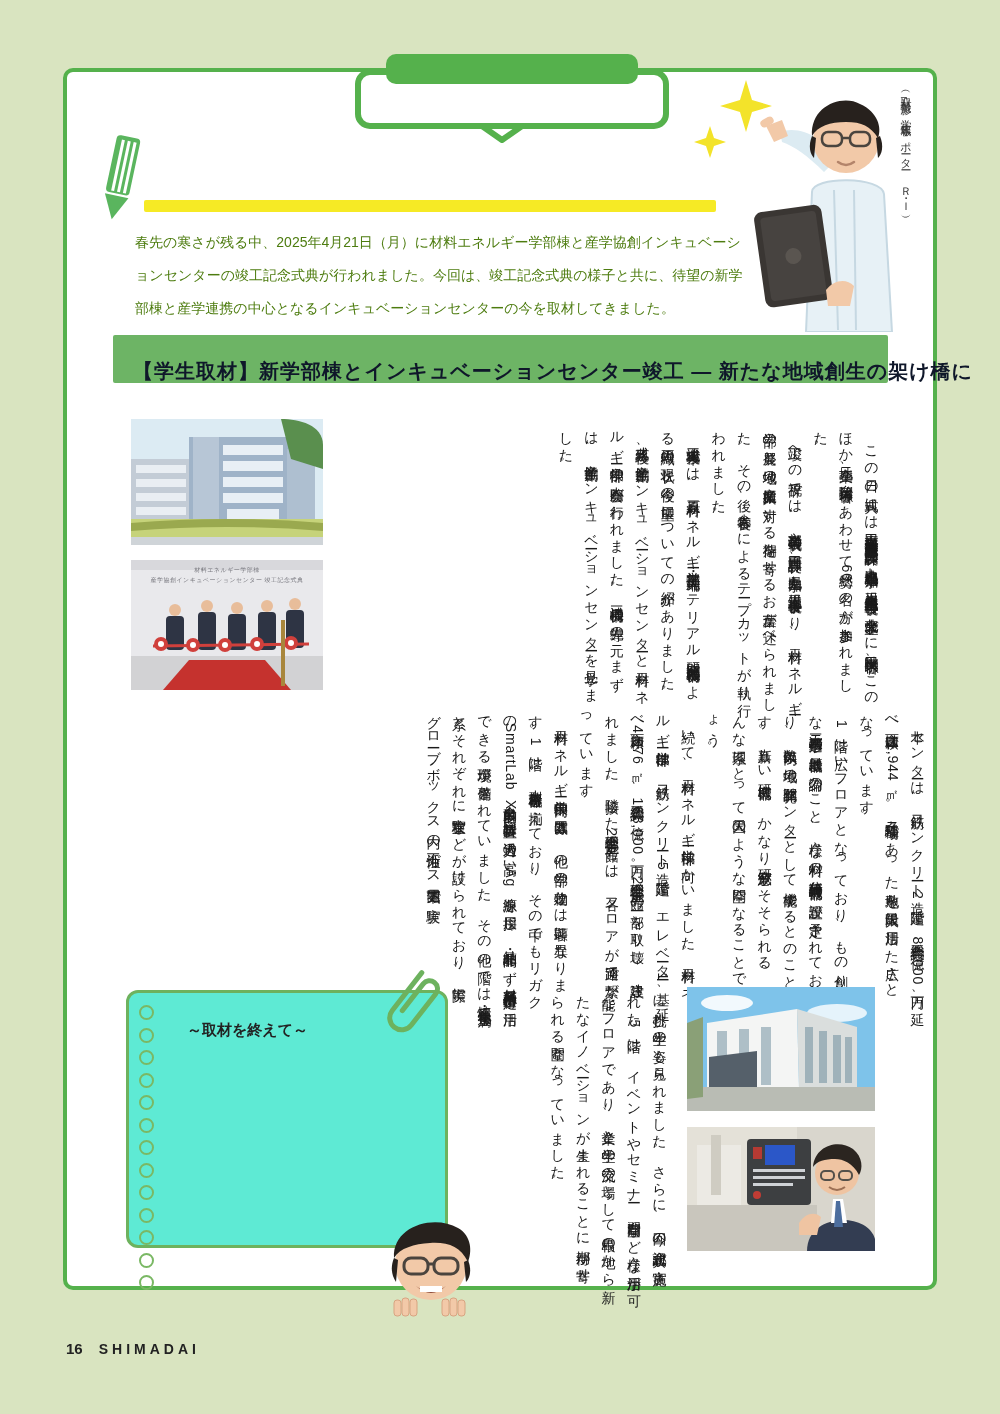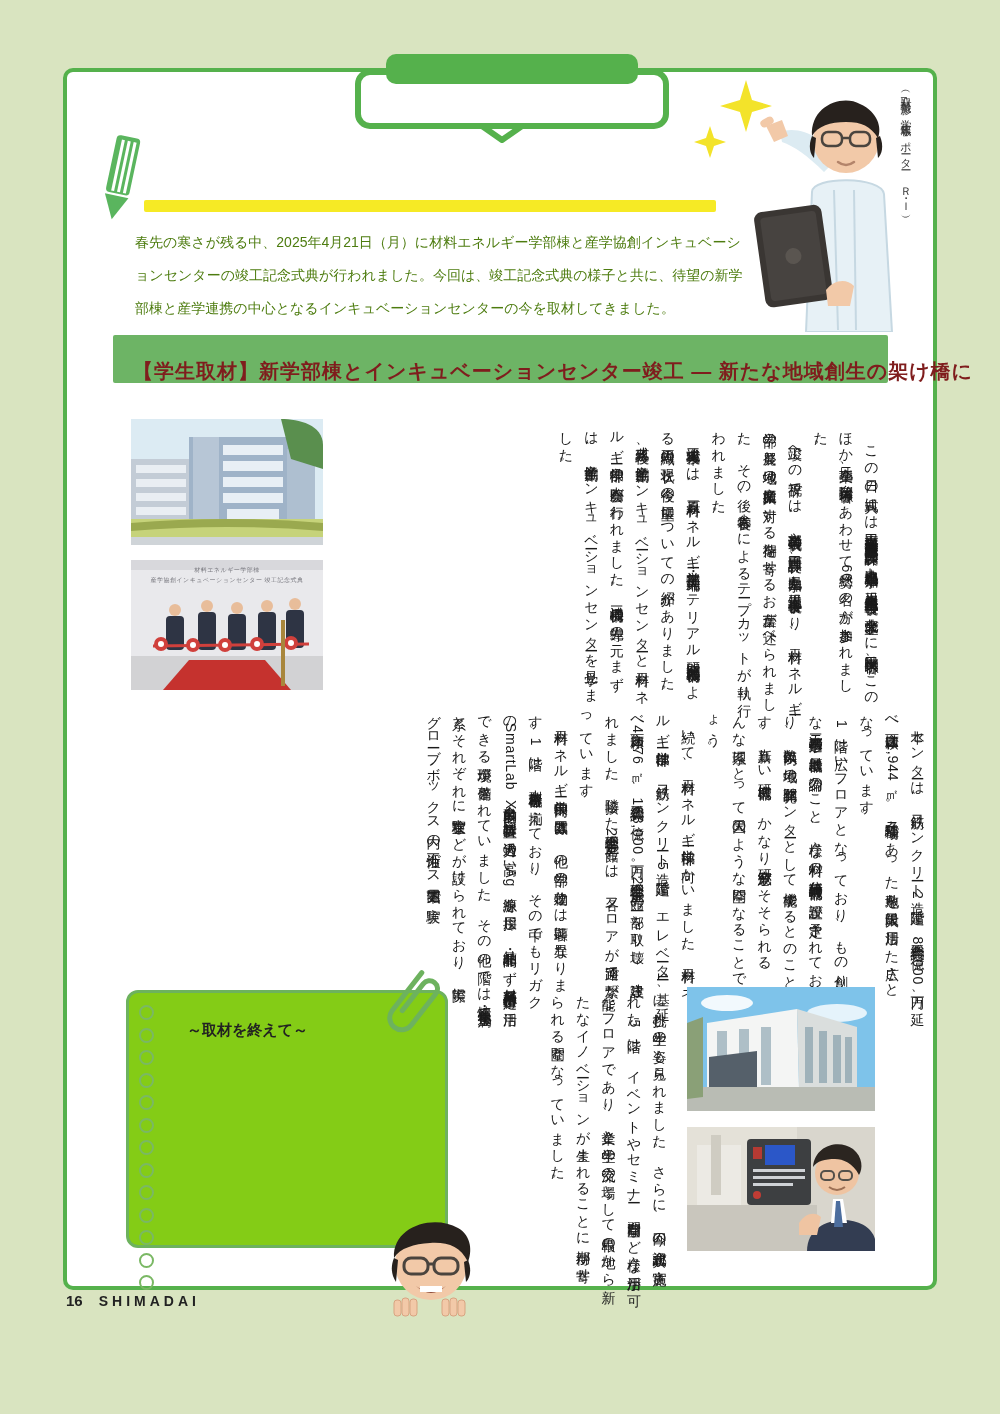--- a/index.html
+++ b/index.html
@@ -15,49 +15,49 @@
   .yellow-bar{position:absolute;left:144px;top:200px;width:572px;height:12px;background:#f6ea25;
         border-radius:2px;z-index:3;}
   .sparkles{position:absolute;left:694px;top:78px;width:80px;height:90px;z-index:4;}
   .reporter{position:absolute;left:742px;top:80px;width:160px;height:252px;z-index:4;}
   .credit-v{position:absolute;left:898px;top:86px;height:260px;writing-mode:vertical-rl;
         text-orientation:mixed;font-size:11px;letter-spacing:2px;color:#333;z-index:5;}
   .intro{position:absolute;left:135px;top:226px;width:620px;font-size:14px;line-height:2.35;
         color:#4d7c0f;z-index:2;}
   .banner{position:absolute;left:113px;top:335px;width:775px;height:48px;background:#6db465;
         border-radius:2px;display:flex;align-items:center;padding-left:20px;box-sizing:border-box;}
-  .banner span{color:#7f1d1d;font-size:20px;font-weight:bold;letter-spacing:1px;white-space:nowrap;margin-top:24px;}
+  .banner span{color:#0f172a;font-size:20px;font-weight:bold;letter-spacing:1px;white-space:nowrap;margin-top:24px;}
   
   .vtext{writing-mode:vertical-rl;text-orientation:mixed;font-size:14px;line-height:1.82;
         letter-spacing:0.06em;color:#1b1b1b;position:absolute;}
   .vtext p{margin:0;padding:0;text-indent:1em;}
   .vtext p.cont{text-indent:0;}
   .sec1{left:338px;top:422px;width:546px;height:286px;}
   .sec2{left:138px;top:706px;width:792px;height:298px;}
   .sec3{left:494px;top:986px;width:178px;height:300px;}
   
   .photo{position:absolute;overflow:hidden;background:#eee;}
   .ph1{left:131px;top:419px;width:192px;height:126px;}
   .ph2{left:131px;top:560px;width:192px;height:130px;}
   .ph3{left:687px;top:987px;width:188px;height:124px;}
   .ph4{left:687px;top:1127px;width:188px;height:124px;}
   .photo svg{display:block;width:100%;height:100%;}
   .ribbon-caption{position:absolute;left:0;top:6px;width:100%;text-align:center;font-size:6px;
         color:#7a7a80;line-height:1.6;letter-spacing:0.5px;}
   
-  .reflection{position:absolute;left:126px;top:990px;width:322px;height:258px;background:#84cc16;
+  .reflection{position:absolute;left:126px;top:990px;width:322px;height:258px;background:#5eead4;
         border:3px solid #6db25e;border-radius:12px;box-sizing:border-box;z-index:2;}
   .ringholes{position:absolute;left:10px;top:12px;display:flex;flex-direction:column;gap:7.5px;}
   .ringholes i{display:block;width:11px;height:11px;border:2px solid #7ab864;border-radius:50%;}
   .refl-title{position:absolute;left:58px;top:28px;font-size:15px;font-weight:bold;color:#222;}
   .refl-body{position:absolute;left:46px;top:56px;width:258px;font-size:13.5px;line-height:2.06;color:#222;}
   .paperclip{position:absolute;left:372px;top:962px;width:76px;height:84px;z-index:6;}
   .peeker{position:absolute;left:372px;top:1212px;width:118px;height:112px;z-index:7;}
   
-  .footer{position:absolute;left:66px;top:1292px;display:flex;align-items:baseline;gap:16px;z-index:2;}
+  .footer{position:absolute;left:66px;top:1340px;display:flex;align-items:baseline;gap:16px;z-index:2;}
   .footer .num{font-size:15px;font-weight:bold;color:#222;}
   .footer .brand{font-size:14px;font-weight:bold;letter-spacing:4px;color:#222;}
 </style>
 </head>
 <body>
 
 <div class="page">
 
   <div class="card"></div>
 

